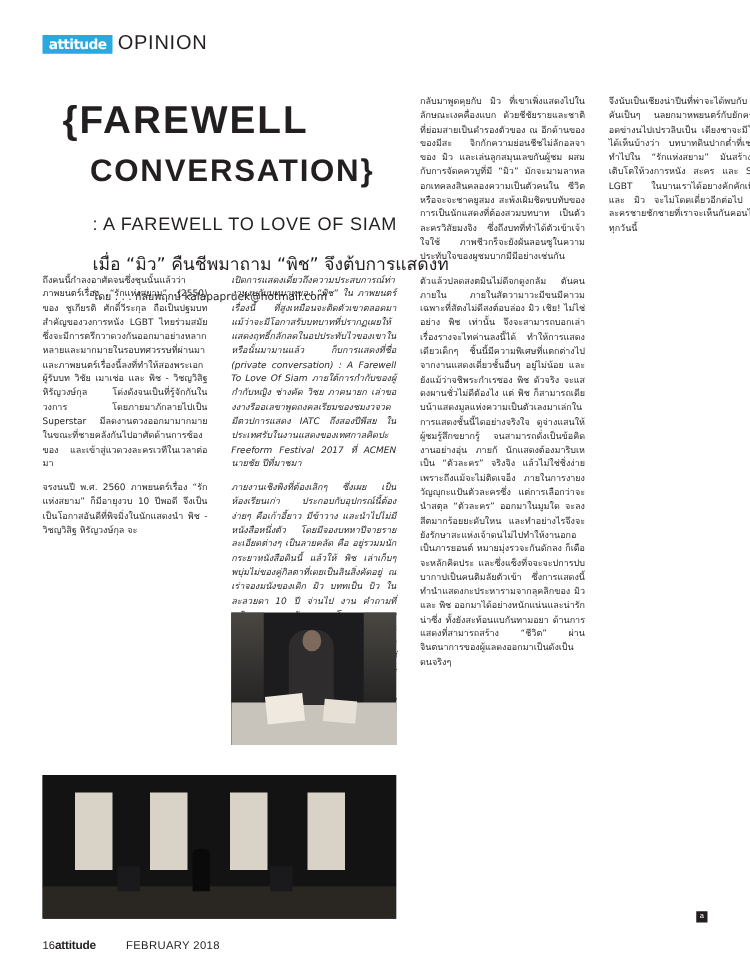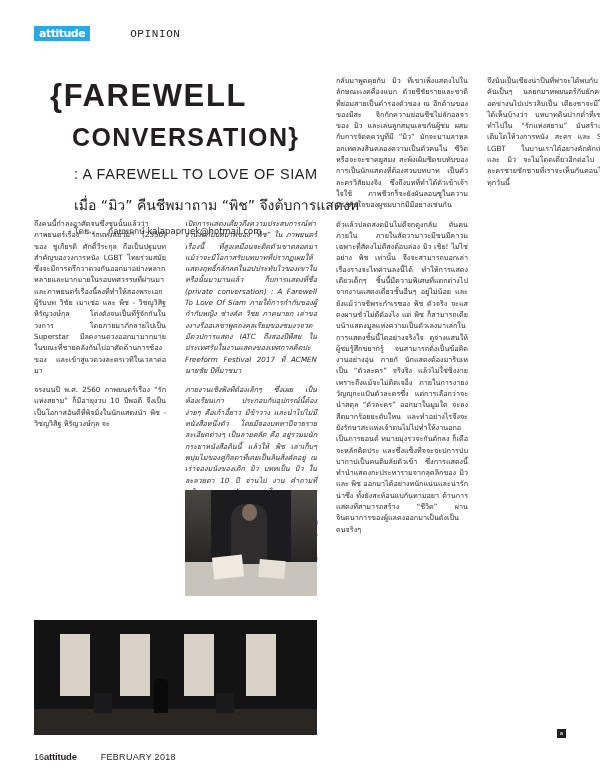--- a/index.html
+++ b/index.html
@@ -35,25 +35,24 @@
     color: #ffffff;
     font-size: 11px;
     font-weight: bold;
     letter-spacing: -0.5px;
     padding: 2px 5px 2px 5px;
     line-height: 11px;
     font-family: "DejaVu Sans", sans-serif;
   }
   .masthead-section {
     color: #231f20;
-    font-size: 11px;
+    font-size: 16px;
     letter-spacing: 0.6px;
     font-weight: normal;
-    font-family: Liberation Mono, monospace;
-    margin-left: 36px;
+    font-family: Liberation Sans, sans-serif;
   }
 
   
   .title-block {
     position: absolute;
     left: 50px;
     top: 78px;
     width: 310px;
   }
   .title-line1 {
@@ -71,21 +70,21 @@
     color: #231f20;
     line-height: 34px;
     margin-top: 6px;
     margin-left: 22px;
     font-family: "Liberation Sans", sans-serif;
   }
   .subtitle {
     font-size: 14.5px;
     letter-spacing: 0.6px;
     color: #231f20;
-    margin-top: 12px;
+    margin-top: 18px;
     margin-left: 24px;
     font-family: "Liberation Sans", sans-serif;
   }
   .thai-deck {
     font-size: 14px;
     color: #231f20;
     margin-top: 12px;
     margin-left: 24px;
     font-family: "DejaVu Sans", sans-serif;
   }

